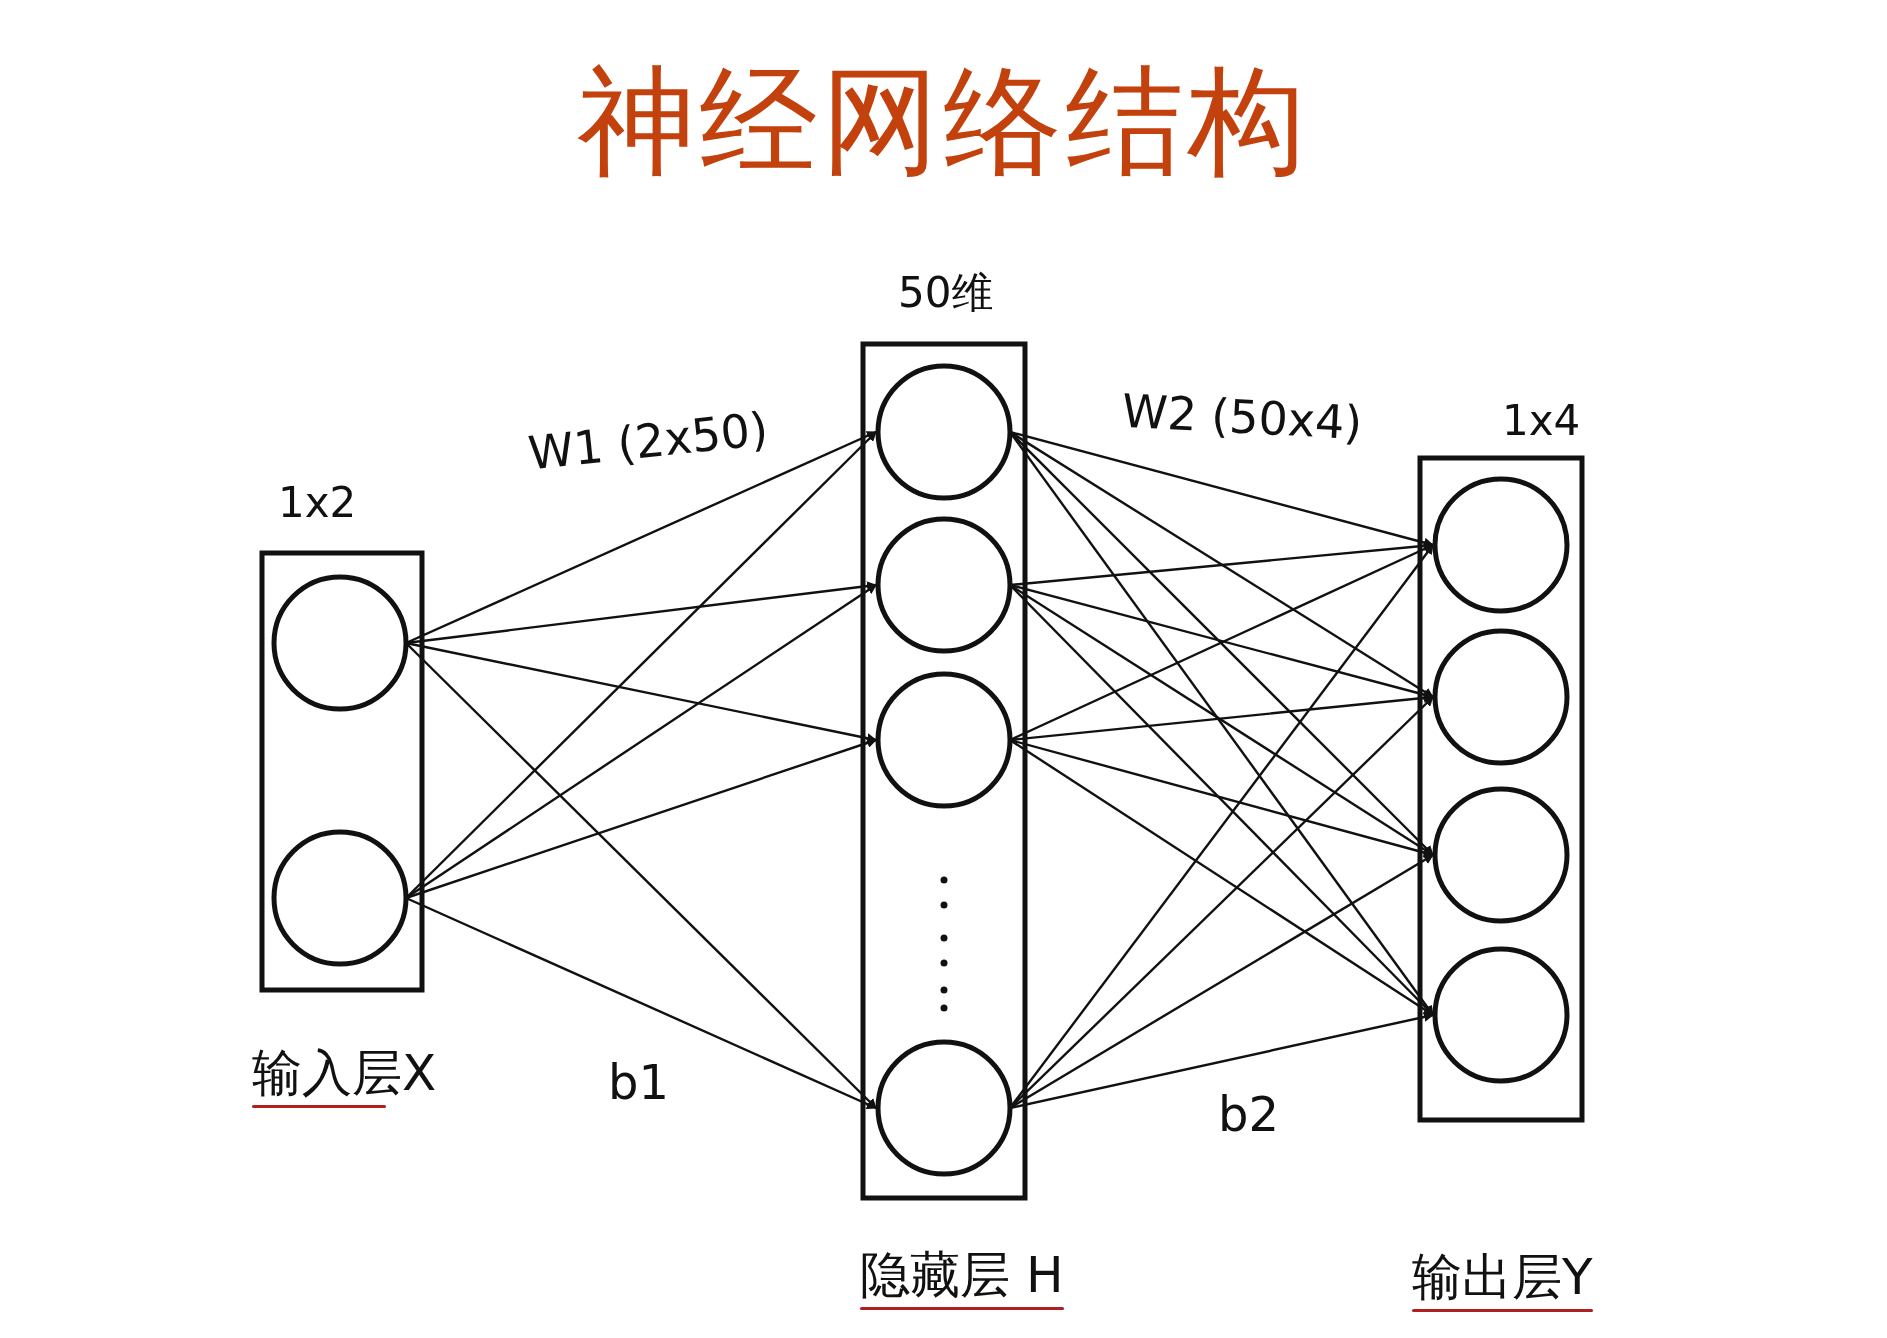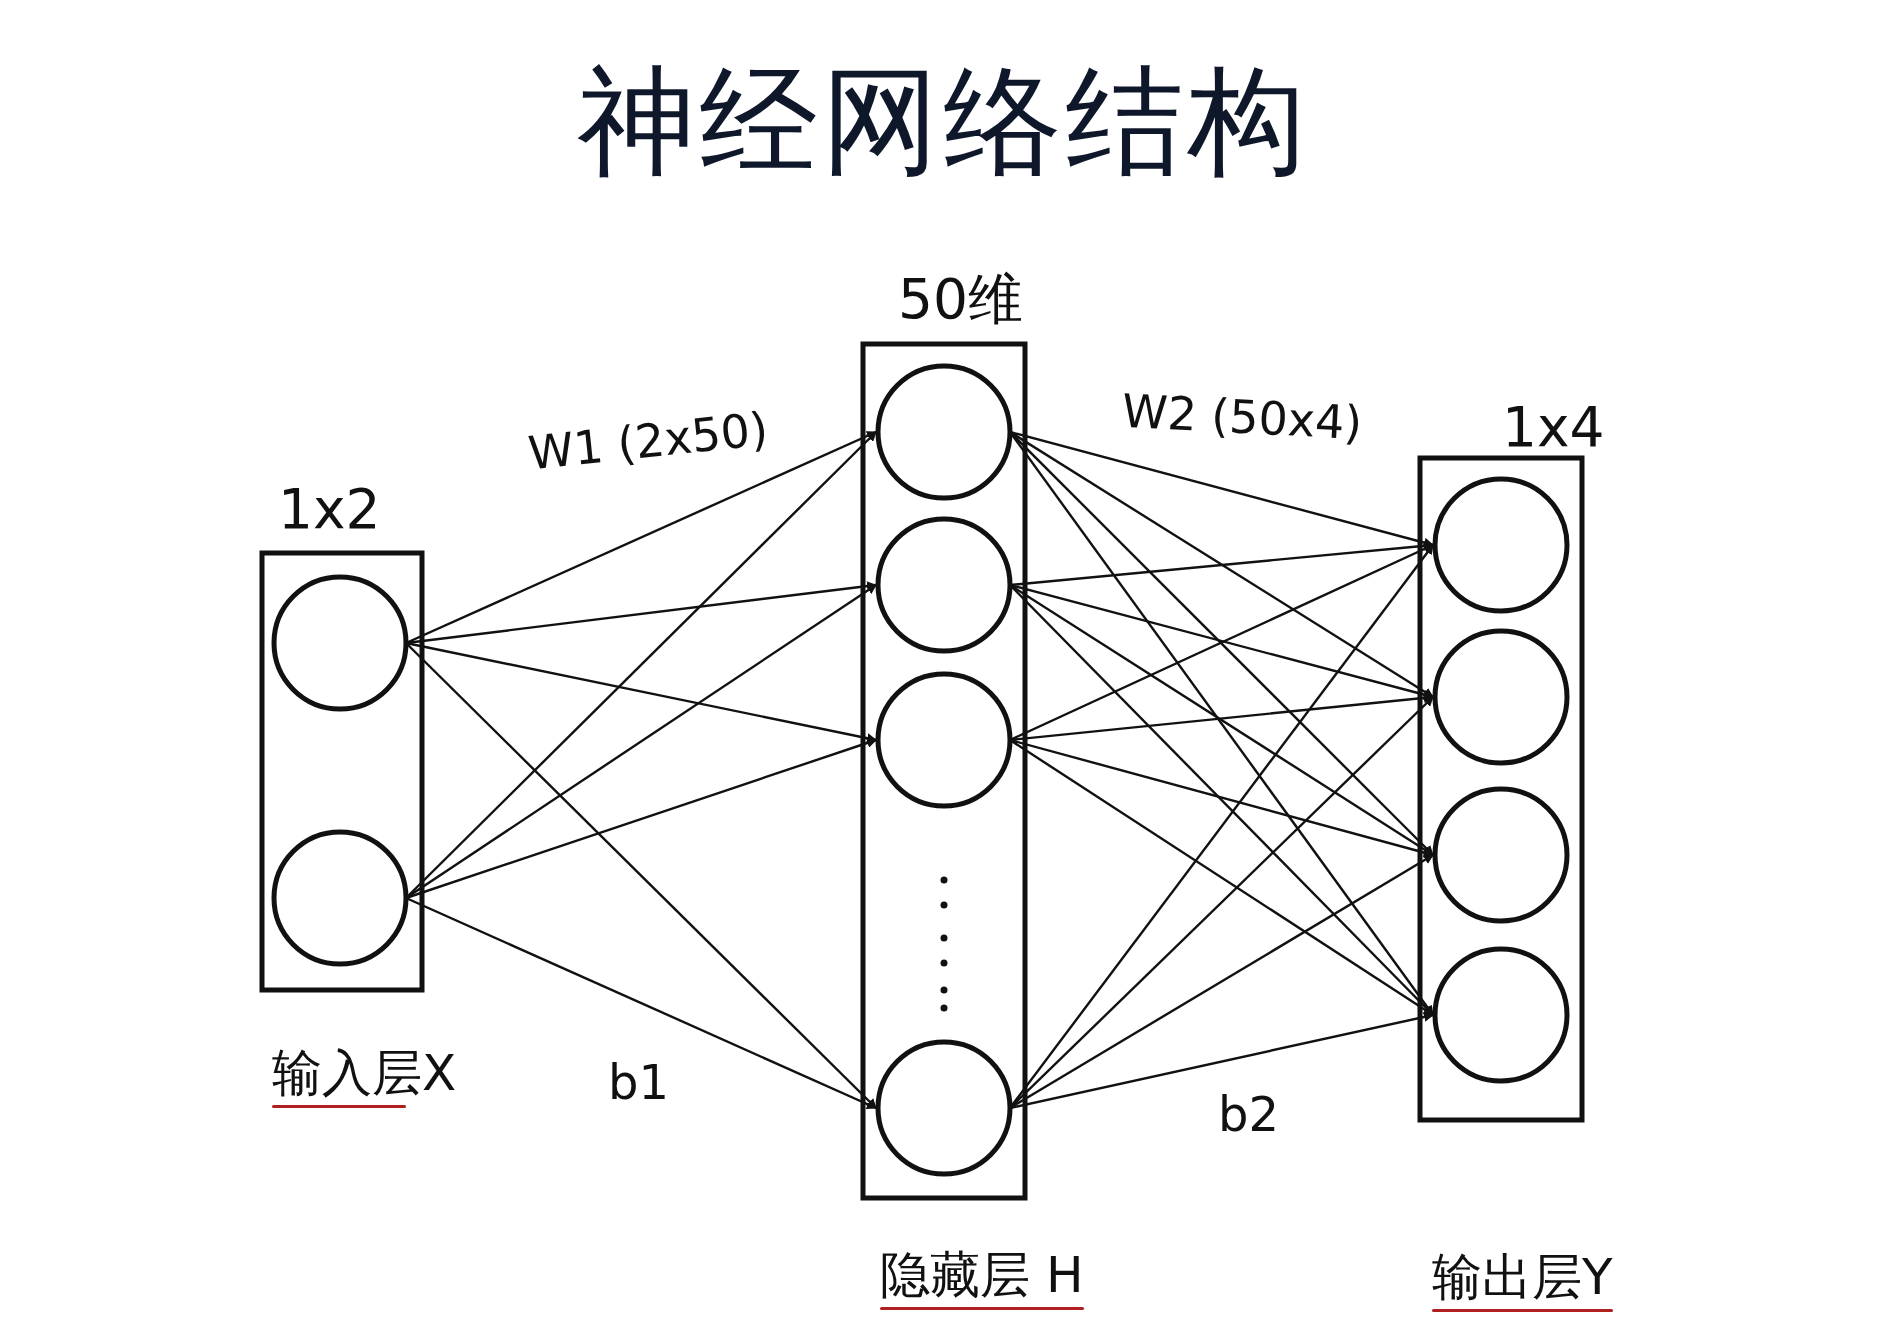--- a/index.html
+++ b/index.html
@@ -1,30 +1,30 @@
 <!DOCTYPE html>
 <html><head>
 <meta charset="utf-8">
 <style>
   html, body { margin: 0; padding: 0; background: #ffffff; }
   body { width: 1887px; height: 1338px; position: relative; overflow: hidden; }
   #stage { position: absolute; left: 0; top: 0; width: 1887px; height: 1338px; }
   .title {
     position: absolute; left: 0; width: 1887px; top: 62px; text-align: center;
     font-family: "DejaVu Sans", sans-serif; font-size: 118px; letter-spacing: 4px;
-    color: #0f172a; line-height: 1;
+    color: #c2410c; line-height: 1;
   }
   .hand {
     position: absolute; font-family: "DejaVu Sans", sans-serif;
     color: #111; white-space: nowrap; line-height: 1;
   }
-  .dim { font-size: 55px; }
+  .dim { font-size: 42px; }
   .wlabel { font-size: 46px; }
   .blabel { font-size: 48px; }
-  .layer { font-size: 50px; margin-left: 20px; }
+  .layer { font-size: 50px; }
   .layer .ul { position: absolute; left: 0; right: 0; bottom: -10px; height: 3px;
     border-radius: 3px; }
   .watermark {
     position: absolute; font-family: "DejaVu Sans", sans-serif; font-size: 60px;
     color: rgba(150,150,150,0.55); left: 870px; top: 650px; letter-spacing: 2px;
   }
   svg { position: absolute; left: 0; top: 0; }
 </style>
 </head>
 <body>

